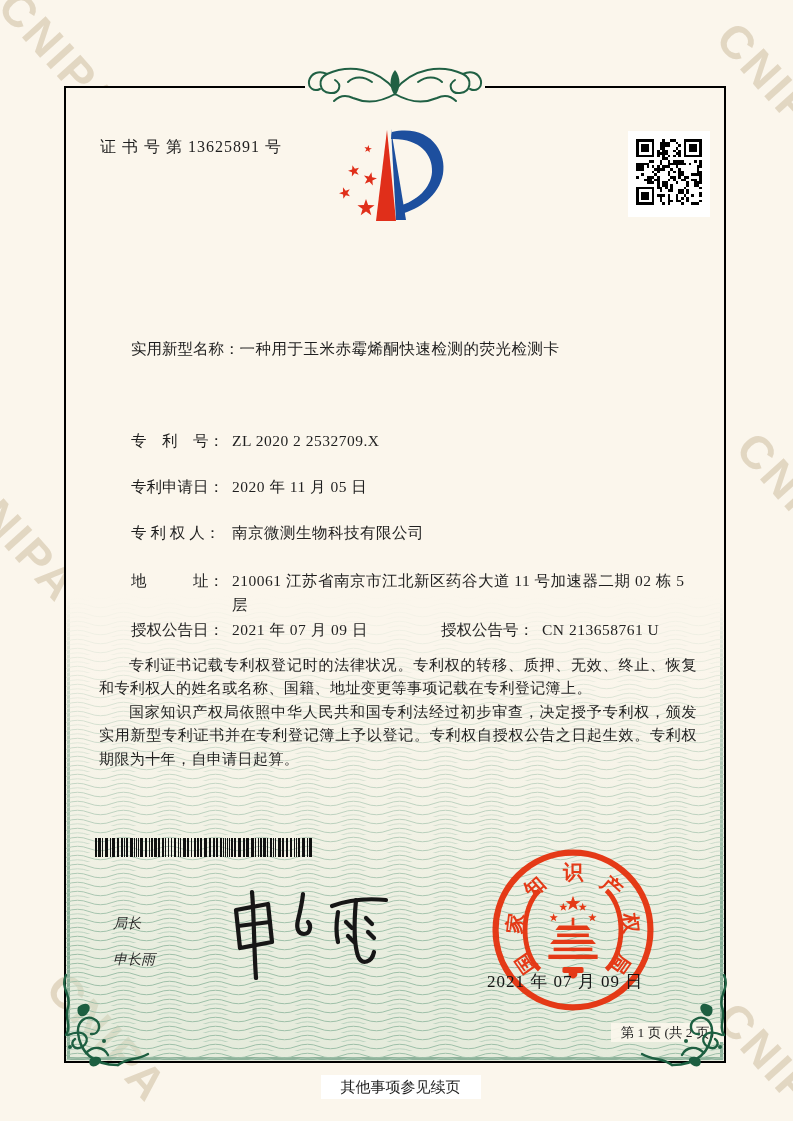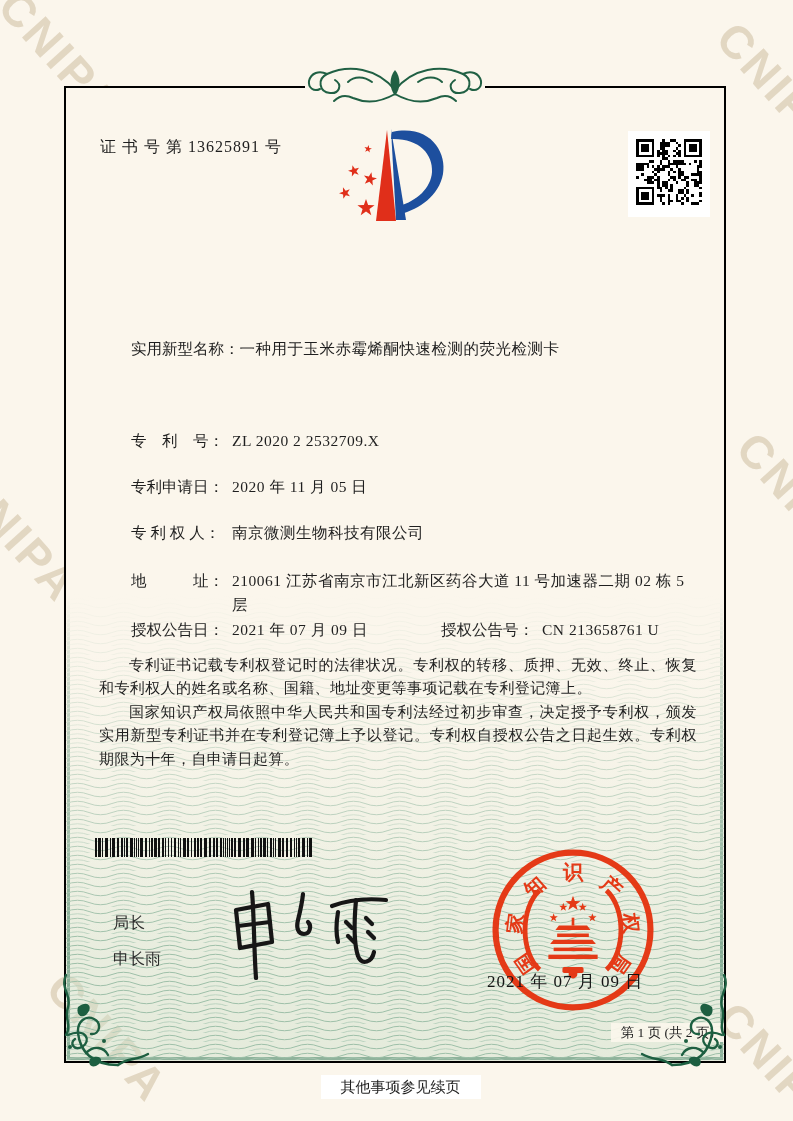--- a/index.html
+++ b/index.html
@@ -67,21 +67,21 @@
   .half2 { display:flex; flex:1; }
 
   
   .paras { position:absolute; left:33px; right:27px; top:566px; font-size:15px;
     line-height:23.4px; text-align:justify; letter-spacing:0.4px; }
   .paras p { text-indent:2em; }
 
   
   .barcode { position:absolute; left:29px; top:750px; }
   .signer { position:absolute; left:47px; top:817px;
-    font-family:"Liberation Sans","DejaVu Sans",sans-serif; font-size:16px; color:#2b2b2b; line-height:36px; }
+    font-family:"Liberation Sans","DejaVu Sans",sans-serif; font-size:14px; color:#2b2b2b; line-height:36px;font-style:italic; }
   .sig { position:absolute; left:148px; top:794px; }
   .seal { position:absolute; left:419px; top:754px; opacity:0.96; }
   .seal-date { position:absolute; left:399px; top:882px; width:200px; text-align:center;
     font-size:17px; color:#141414; letter-spacing:1px; z-index:5; }
   .pagenum { position:absolute; left:0; right:0; top:936px; text-align:right; font-size:13.5px; }
   .pagenum span { background:rgba(251,246,236,0.92); padding:2px 10px; }
 
   .footnote { position:absolute; left:8px; right:0; top:1078px; text-align:center; font-size:15px; z-index:3; }
   .footnote span { background:#ffffff; padding:4px 20px; }
 </style>

